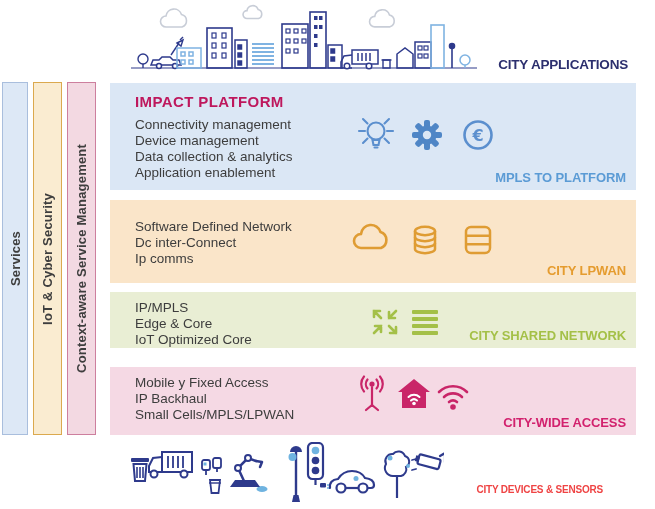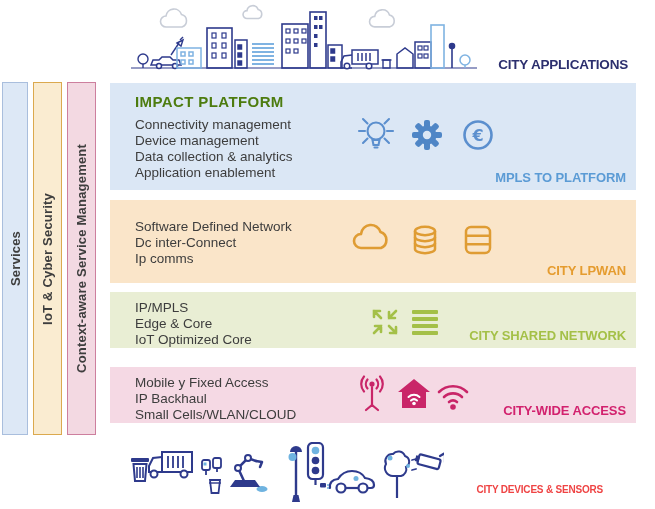--- a/index.html
+++ b/index.html
@@ -14,24 +14,24 @@
         font-size:13px;font-weight:600;color:#3e3e3e;white-space:nowrap;letter-spacing:.2px;}
   .rail-services{left:2px;width:26px;background:#dde8f6;border:1.5px solid #a9bedd;}
   .rail-iot{left:33px;width:29px;background:#faecd1;border:1.5px solid #dba94e;}
   .rail-context{left:67px;width:29px;background:#f3d9e2;border:1.5px solid #cd7f9e;}
 
   
   .layer{position:absolute;left:110px;width:526px;box-sizing:border-box;}
   .layer0{top:83px;height:107px;background:#dbe7f5;}
   .layer1{top:200px;height:83px;background:#fae5c9;}
   .layer2{top:292px;height:56px;background:#e9eed4;}
-  .layer3{top:367px;height:56px;background:#f5d9e4;}
+  .layer3{top:367px;height:68px;background:#f5d9e4;}
 
   .impact-title{position:absolute;left:25px;top:10px;margin:0;
-        font-size:15px;font-weight:700;color:#4d7c0f;letter-spacing:.4px;}
+        font-size:15px;font-weight:700;color:#be185d;letter-spacing:.4px;}
   .lines{position:absolute;left:25px;font-size:13.5px;line-height:16px;color:#3d3d3d;}
   .layer0 .lines{top:34px;}
   .layer1 .lines{top:19px;}
   .layer2 .lines{top:8px;}
   .layer3 .lines{top:8px;}
 
   .tag{position:absolute;right:10px;bottom:5px;font-size:13px;font-weight:700;letter-spacing:-.1px;}
   .tag-blue{color:#5b9bd5;}
   .tag-orange{color:#e59c2f;}
   .tag-green{color:#a4c048;}
@@ -271,21 +271,21 @@
         <rect x="5" y="27" width="26" height="4" rx="1"></rect>
       </g>
     </svg>
     <div class="tag tag-green">CITY SHARED NETWORK</div>
   </section>
 
   <section class="layer layer3">
     <div class="lines">
       <div>Mobile y Fixed Access</div>
       <div>IP Backhaul</div>
-      <div>Small Cells/WLAN/CLOUD</div>
+      <div>Small Cells/MPLS/LPWAN</div>
     </div>
     <svg class="ic" style="left:243px;top:8px" width="38" height="38" viewBox="0 0 38 38">
       <g stroke="#c92568" fill="none" stroke-width="2.2" stroke-linecap="round">
         <path d="M19 12 V30"></path>
         <path d="M19 30 L13 35 M19 30 L25 35"></path>
         <path d="M14.5 4.5 a7 7 0 0 0 0 9"></path>
         <path d="M11 1.5 a11.5 11.5 0 0 0 0 15"></path>
         <path d="M23.5 4.5 a7 7 0 0 1 0 9"></path>
         <path d="M27 1.5 a11.5 11.5 0 0 1 0 15"></path>
       </g>

